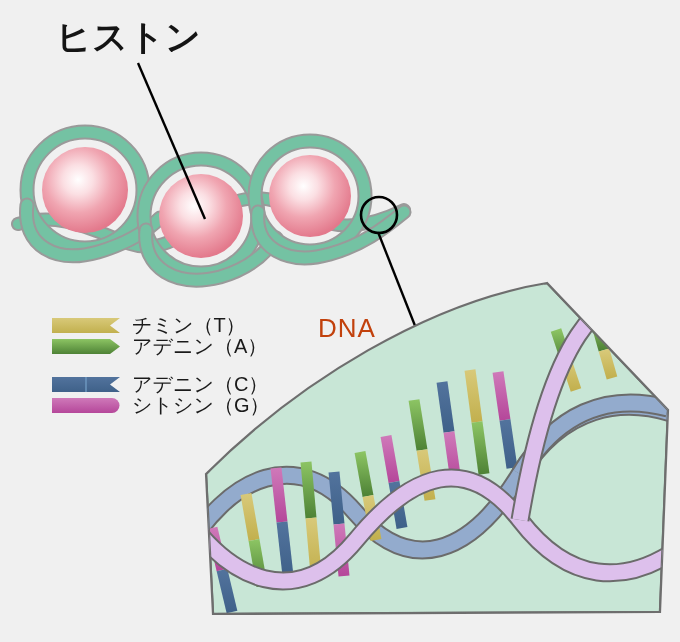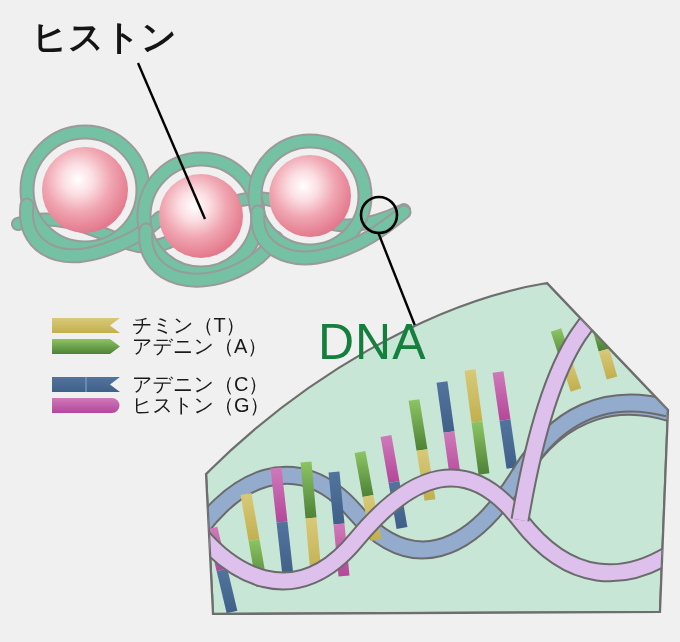--- a/index.html
+++ b/index.html
@@ -17,35 +17,35 @@
   }
   #figure svg.layer {
     position: absolute;
     left: 0;
     top: 0;
     width: 680px;
     height: 642px;
   }
   .label-histone {
     position: absolute;
-    left: 32px;
+    left: 56px;
     top: 14px;
     font-size: 35px;
     font-weight: bold;
     color: #141414;
     letter-spacing: 0.5px;
     white-space: nowrap;
   }
   .label-dna {
     position: absolute;
     left: 318px;
     top: 313px;
-    font-size: 50px;
+    font-size: 26px;
     font-weight: normal;
-    color: #15803d;
+    color: #c2410c;
     letter-spacing: 1px;
     white-space: nowrap;
   }
   .legend {
     position: absolute;
     left: 52px;
     top: 316px;
     width: 230px;
   }
   .legend-group { position: relative; }
@@ -275,18 +275,18 @@
       <div class="legend-row">
         <svg class="legend-swatch" viewBox="0 0 68 15" preserveAspectRatio="none">
           <path d="M 0,0 L 60,0 A 7.5,7.5 0 0 1 60,15 L 0,15 Z" fill="url(#gradG2)"></path>
           <defs>
             <linearGradient id="gradG2" x1="0" y1="0" x2="0" y2="1">
               <stop offset="0%" stop-color="#cf79b9"></stop>
               <stop offset="100%" stop-color="#b5479a"></stop>
             </linearGradient>
           </defs>
         </svg>
-        <span class="legend-text">ヒストン（G）</span>
+        <span class="legend-text">シトシン（G）</span>
       </div>
     </div>
   </div>
 
 </div>
 
 </body></html>

